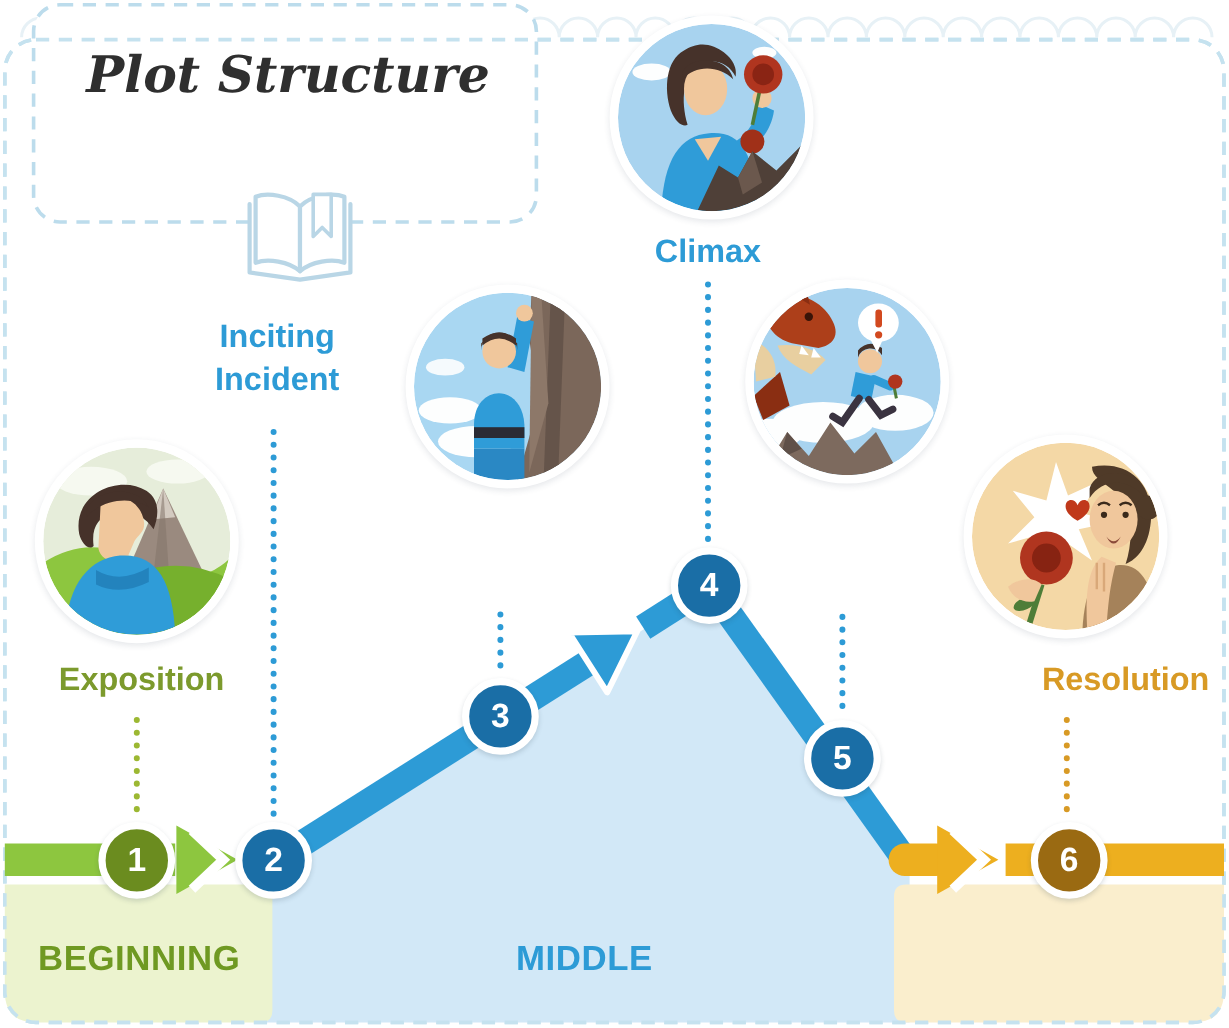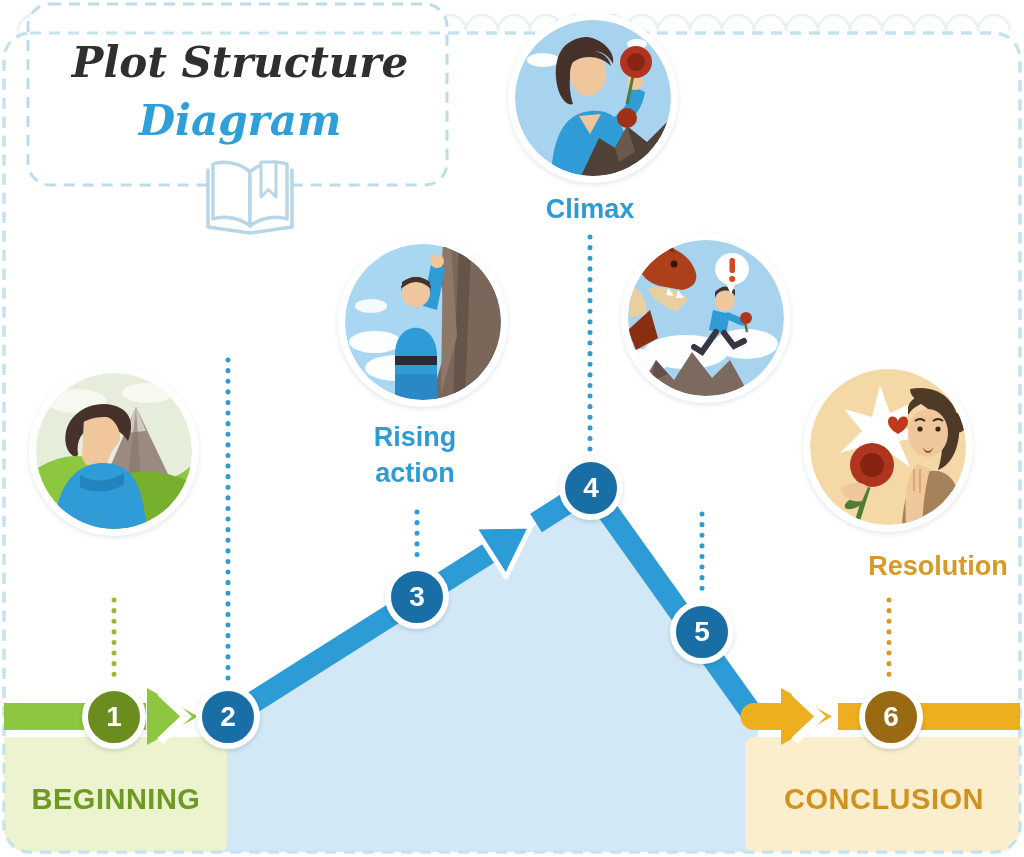--- a/index.html
+++ b/index.html
@@ -105,28 +105,28 @@
     <polygon class="c-green-fill" points="147,688 147,745 198,716.5"></polygon>
     <path d="M160,692 L186,716.5 L160,741" fill="none" stroke="#ffffff" stroke-width="8"></path>
 
     <path class="c-orange-line" d="M754,716.5 L780,716.5" stroke-width="27" stroke-linecap="round"></path>
     <polygon class="c-orange-fill" points="781,688 781,745 832,716.5"></polygon>
     <path d="M794,692 L820,716.5 L794,741" fill="none" stroke="#ffffff" stroke-width="8"></path>
     <path class="c-orange-line" d="M838,716.5 H1020" stroke-width="27"></path>
   </svg>
 
   <div class="title1">Plot Structure</div>
-  <div class="title2">Diagram</div>
-
-  <div class="stage-label" id="lb-rising">Rising action</div>
+
+  <div class="stage-label" id="lb-exposition">Exposition</div>
+  <div class="stage-label" id="lb-inciting">Inciting Incident</div>
   <div class="stage-label" id="lb-climax">Climax</div>
   <div class="stage-label" id="lb-resolution">Resolution</div>
 
   <div class="band-label" id="bl-beginning">BEGINNING</div>
-  <div class="band-label" id="bl-conclusion">CONCLUSION</div>
+  <div class="band-label" id="bl-middle">MIDDLE</div>
 
   <div class="node node-green" id="n1">
       <span>1</span>
     </div>
   <div class="node node-blue" id="n2">
       <span>2</span>
     </div>
   <div class="node node-blue" id="n3">
       <span>3</span>
     </div>

